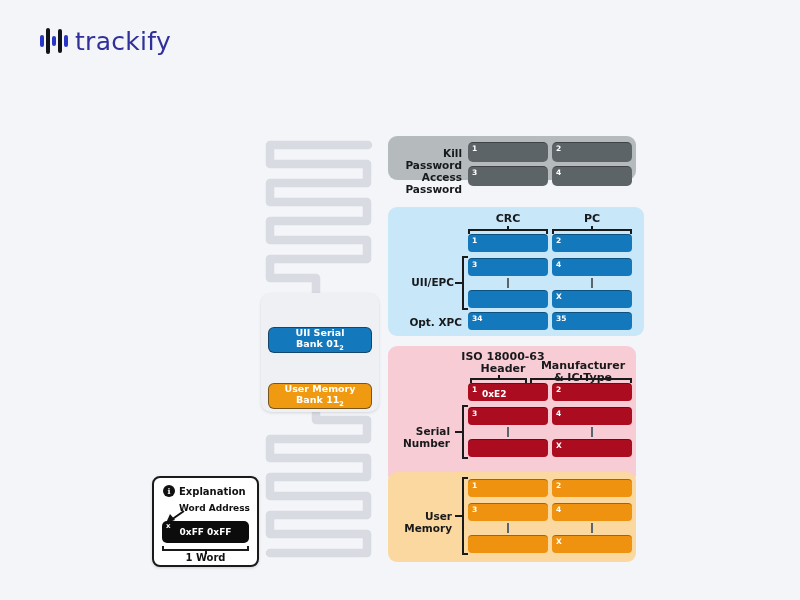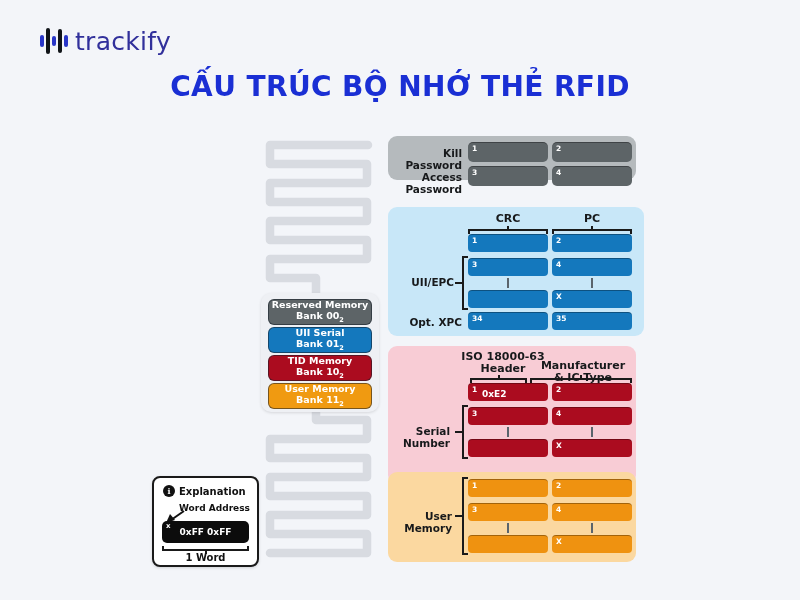--- a/index.html
+++ b/index.html
@@ -88,38 +88,29 @@
     <span class="logo-bars">
       <i class="b1"></i>
         <i class="b2"></i>
         <i class="b3"></i>
         <i class="b4"></i>
         <i class="b5"></i>
     </span>
     <span class="logo-text">trackify</span>
   </div>
 
-  <div class="title">CẤU TRÚC BỘ NHỚ THẺ RFID</div>
 
   <svg class="antenna" width="800" height="600" viewBox="0 0 800 600">
     <path d="M 368 145 H 270 V 164 H 367 V 183 H 270 V 202 H 367 V 221 H 270 V 240 H 367 V 259 H 270 V 278 H 316 V 420 H 367 V 439 H 270 V 458 H 367 V 477 H 270 V 496 H 367 V 515 H 270 V 534 H 367 V 553 H 270" fill="none" stroke="#d8dbe1" stroke-width="8.5" stroke-linecap="round" stroke-linejoin="round"></path>
   </svg>
 
   <div class="bank-box">
-    <div class="bank-chip bk0">
-      <span>Reserved Memory</span>
-      <span><span>Bank 00</span><span class="sub">2</span></span>
-    </div>
     <div class="bank-chip bk1">
       <span>UII Serial</span>
       <span><span>Bank 01</span><span class="sub">2</span></span>
-    </div>
-    <div class="bank-chip bk2">
-      <span>TID Memory</span>
-      <span><span>Bank 10</span><span class="sub">2</span></span>
     </div>
     <div class="bank-chip bk3">
       <span>User Memory</span>
       <span><span>Bank 11</span><span class="sub">2</span></span>
     </div>
   </div>
 
   <div class="panel panel-reserved">
     <div class="row-label" style="top:11px;">Kill Password</div>
     <div class="cell gray col1" style="top:6px;">

